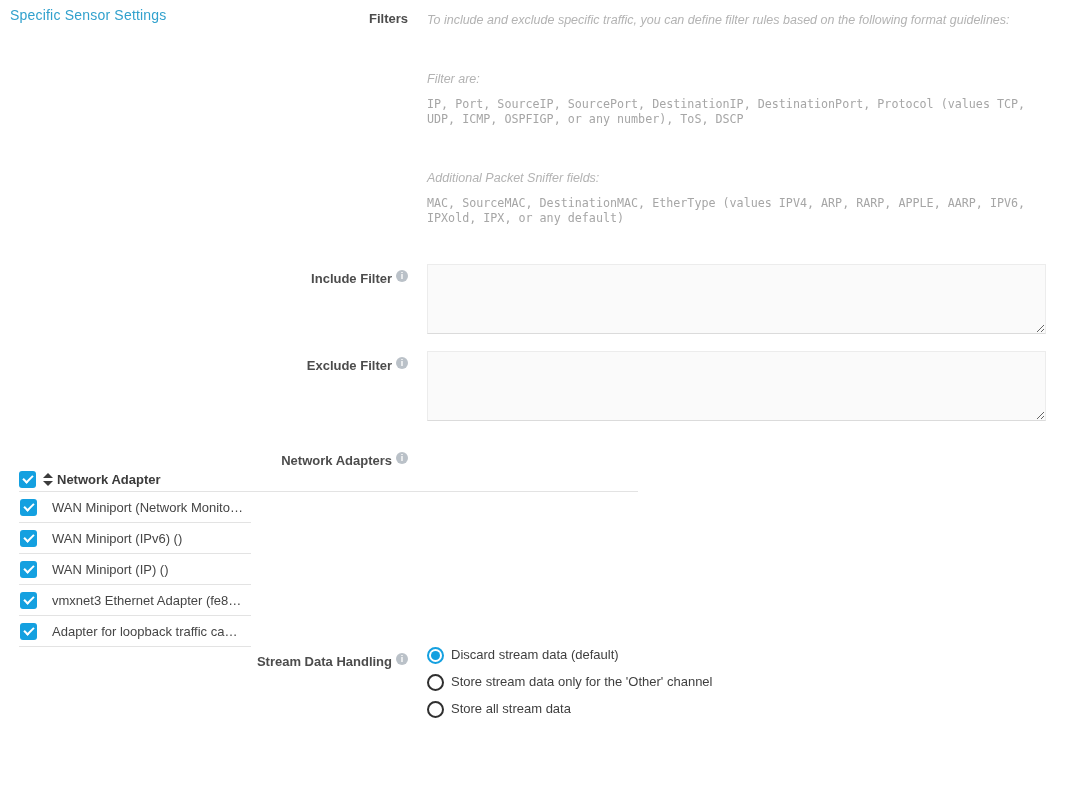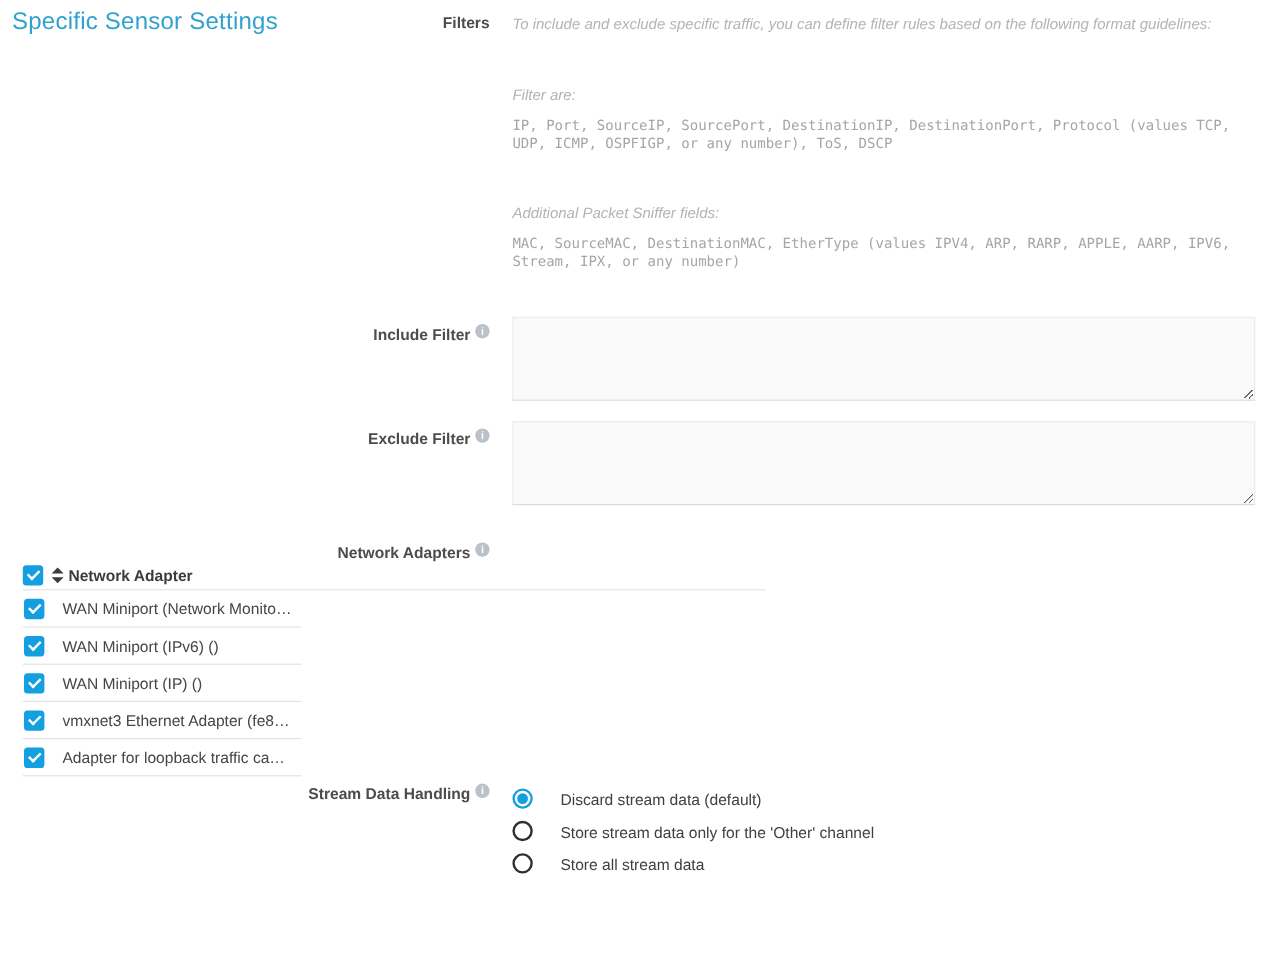--- a/index.html
+++ b/index.html
@@ -9,21 +9,21 @@
     width: 1066px;
     height: 808px;
     background: #ffffff;
     font-family: "Liberation Sans", sans-serif;
     overflow: hidden;
   }
   .page-title {
     position: absolute;
     left: 10px;
     top: 7px;
-    font-size: 20px;
+    font-size: 14px;
     font-weight: 500;
     color: #31a1cd;
     letter-spacing: 0.2px;
   }
   .form { padding-top: 11px; }
   .form-row { display: flex; align-items: flex-start; }
   .row-label {
     width: 408px;
     flex-shrink: 0;
     text-align: right;
@@ -178,24 +178,23 @@
   .adapter-row .checkbox { margin-left: 1px; margin-right: 15px; }
   .adapter-row-label {
     font-size: 13px;
     color: #454545;
     white-space: nowrap;
   }
 
   
   .radio-option {
     display: flex;
-    align-items: flex-end;
+    align-items: flex-start;
     height: 27px;
     cursor: pointer;
-    gap: 16px;
   }
   .radio {
     display: inline-block;
     position: relative;
     width: 17px; height: 17px;
     border: 2px solid #2f2f2f;
     border-radius: 50%;
     flex-shrink: 0;
   }
   .radio.selected { border-color: #14a0e0; }
@@ -227,21 +226,21 @@
       <div class="row-content">
         <div class="intro">To include and exclude specific traffic, you can define filter rules based on the following format guidelines:</div>
         <div class="gray-italic mt-42">Filter are:</div>
         <div class="mono-block">
           <div>IP, Port, SourceIP, SourcePort, DestinationIP, DestinationPort, Protocol (values TCP,</div>
           <div>UDP, ICMP, OSPFIGP, or any number), ToS, DSCP</div>
         </div>
         <div class="gray-italic mt-42">Additional Packet Sniffer fields:</div>
         <div class="mono-block">
           <div>MAC, SourceMAC, DestinationMAC, EtherType (values IPV4, ARP, RARP, APPLE, AARP, IPV6,</div>
-          <div>Stream, IPX, or any number)</div>
+          <div>IPXold, IPX, or any default)</div>
         </div>
       </div>
     </div>
 
     <div class="form-row mt-38">
       <div class="row-label pt-6">
         <span>Include Filter</span><span class="info-icon">i</span>
       </div>
       <div class="row-content">
         <textarea class="filter-input" style=""></textarea>

